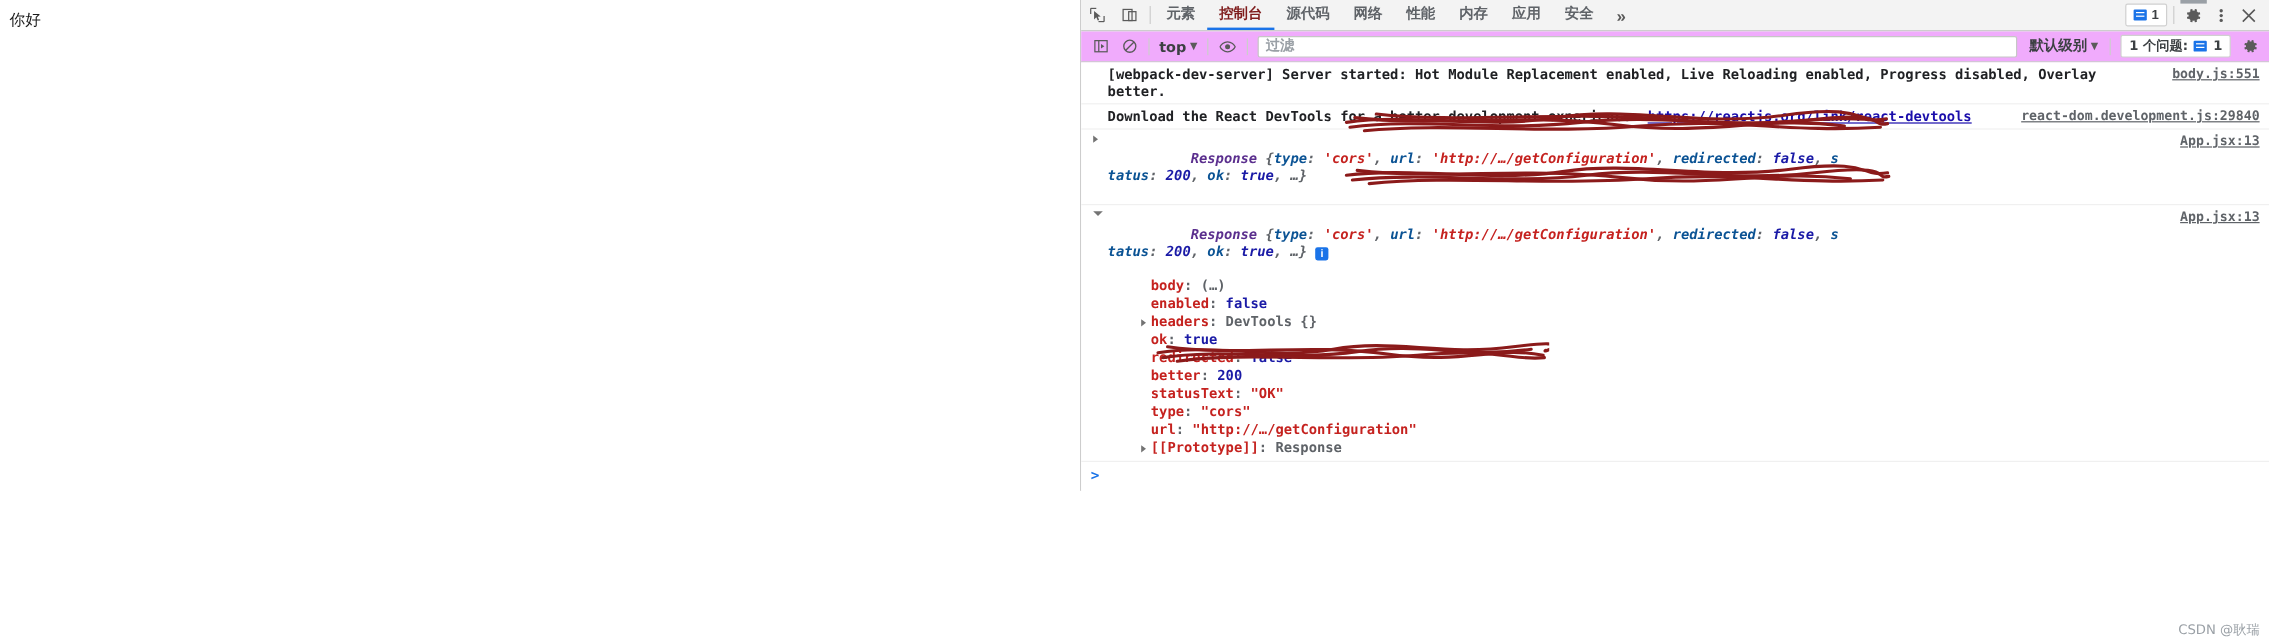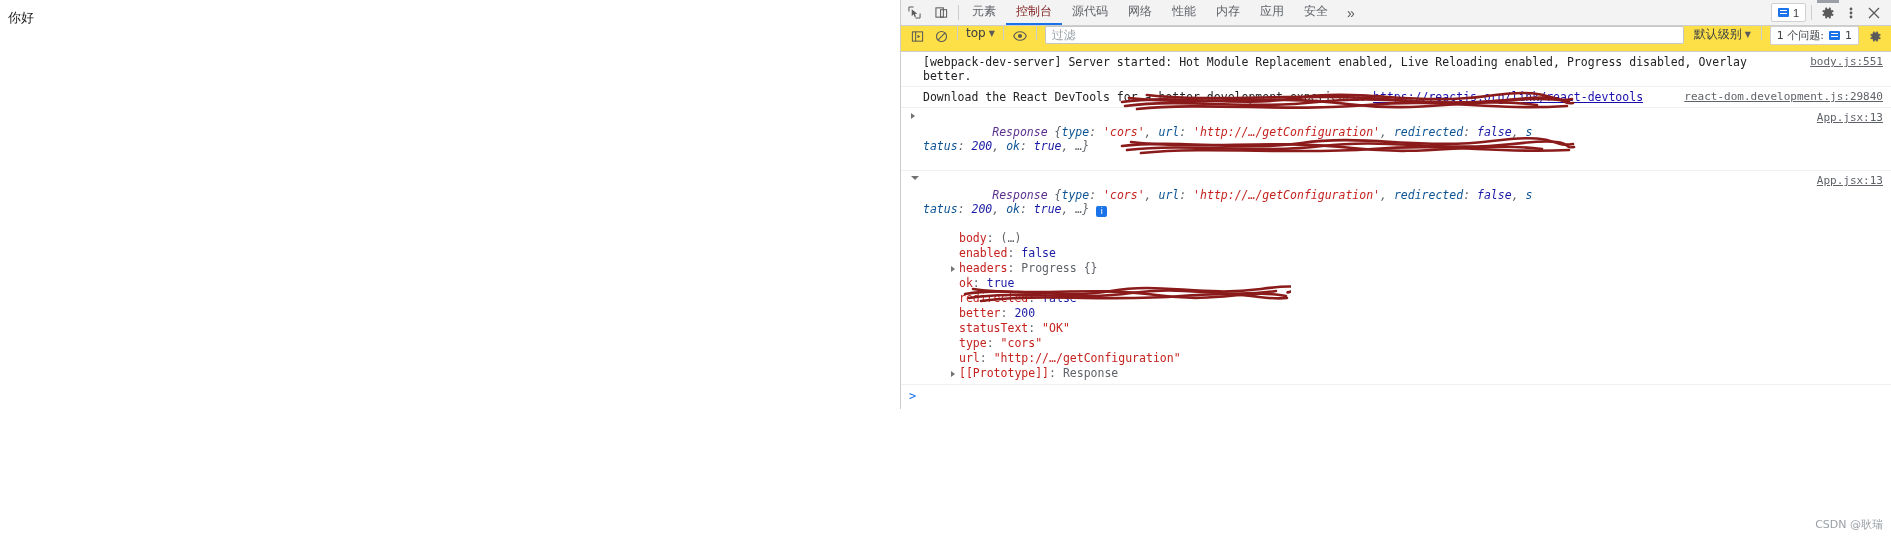--- a/index.html
+++ b/index.html
@@ -20,20 +20,21 @@
     font-family: "DejaVu Sans", sans-serif;
   }
 
   
   .devtools {
     position: absolute; left: 900px; top: 0;
     width: 991px; height: 409px;
     background: #ffffff;
     border-left: 1px solid #cdcdcd;
     font-family: "Liberation Sans", sans-serif;
+    font-weight: bold;
   }
 
   
   .tabbar {
     height: 26px; display: flex; align-items: stretch;
     background: #f3f3f3; border-bottom: 1px solid #cdcdcd;
     position: relative;
   }
   .tb-icon {
     width: 27px; display:flex; align-items:center; justify-content:center;
@@ -67,22 +68,22 @@
   }
   .gear-wrap{ display:flex;align-items:center;justify-content:center;width:26px;cursor:pointer;position:relative;}
   .gear-wrap.highlighted::before{
     content:""; position:absolute; top:0; left:2px; right:2px; height:3px; background:#9aa0a6;
   }
   .kebab{ display:flex;align-items:center;justify-content:center;width:20px;cursor:pointer;color:#5a5a5a;font-size:13px;letter-spacing:0;}
   .closex{ display:flex;align-items:center;justify-content:center;width:26px;cursor:pointer;color:#5a5a5a;font-size:15px;}
 
   
   .console-toolbar{
-    height: 26px; display:flex; align-items:flex-start;
-    background:#fde047; border-bottom:1px solid #cdcdcd; padding: 0 4px;
+    height: 26px; display:flex; align-items:center;
+    background:#f0abfc; border-bottom:1px solid #cdcdcd; padding: 0 4px;
   }
   .ct-btn{ width:24px;height:20px;display:flex;align-items:center;justify-content:center;cursor:pointer;color:#5a5a5a; }
   .ct-sep{ width:1px;height:14px;background:#cdcdcd;margin:0 4px; }
   .ctx-select{
     display:flex;align-items:center;gap:3px;font-size:12px;color:#3c4043;cursor:pointer;padding:0 4px;
     font-family:"DejaVu Sans", sans-serif;
   }
   .caret{ font-size:8px; color:#5a5a5a; }
   .filter-box{
     flex:1; height:18px; margin:0 4px; background:#fff; border:1px solid #c6c6c6; border-radius:2px;
@@ -315,21 +316,21 @@
           <span class="obj-head">Response</span><span class="italic kgray"> {</span><span class="italic kblue">type</span><span class="italic kgray">: </span><span class="italic kstr">'cors'</span><span class="italic kgray">, </span><span class="italic kblue">url</span><span class="italic kgray">: </span><span class="italic redacted-url">'http://…/getConfiguration'</span><span class="italic kgray">, </span><span class="italic kblue">redirected</span><span class="italic kgray">: </span><span class="italic kbool">false</span><span class="italic kgray">, </span><span class="italic kblue">s</span><br><span class="italic kblue">tatus</span><span class="italic kgray">: </span><span class="italic knum">200</span><span class="italic kgray">, </span><span class="italic kblue">ok</span><span class="italic kgray">: </span><span class="italic kbool">true</span><span class="italic kgray">, </span><span class="italic kgray">…}</span> <span class="info-i">i</span>
         </div>
 
         <div class="prop-row">
           <span class="pkey">body</span><span class="kgray">: </span><span class="pval-gray">(…)</span>
         </div>
         <div class="prop-row">
           <span class="pkey">enabled</span><span class="kgray">: </span><span class="pval-bool">false</span>
         </div>
         <div class="prop-row">
-          <span class="arrow"></span><span class="pkey">headers</span><span class="kgray">: </span><span class="pval-gray">Progress {}</span>
+          <span class="arrow"></span><span class="pkey">headers</span><span class="kgray">: </span><span class="pval-gray">DevTools {}</span>
         </div>
         <div class="prop-row">
           <span class="pkey">ok</span><span class="kgray">: </span><span class="pval-bool">true</span>
         </div>
         <div class="prop-row">
           <span class="pkey">redirected</span><span class="kgray">: </span><span class="pval-bool">false</span>
         </div>
         <div class="prop-row">
           <span class="pkey">better</span><span class="kgray">: </span><span class="pval-num">200</span>
         </div>

